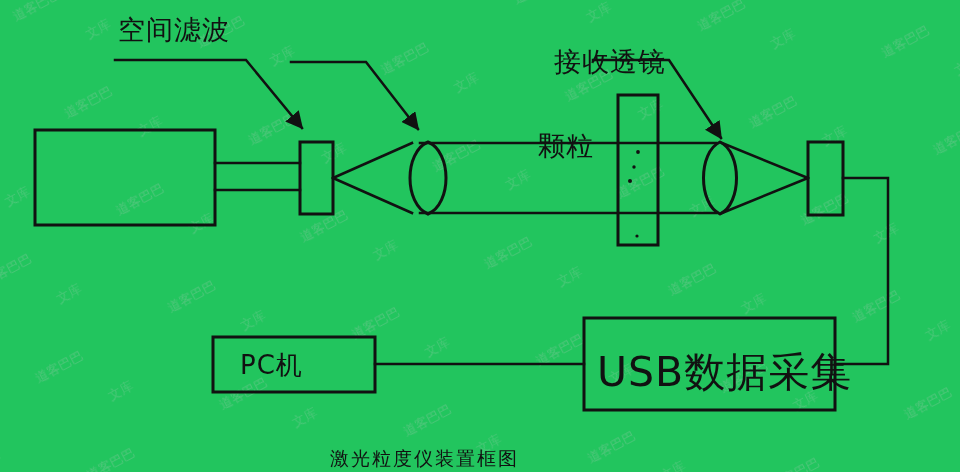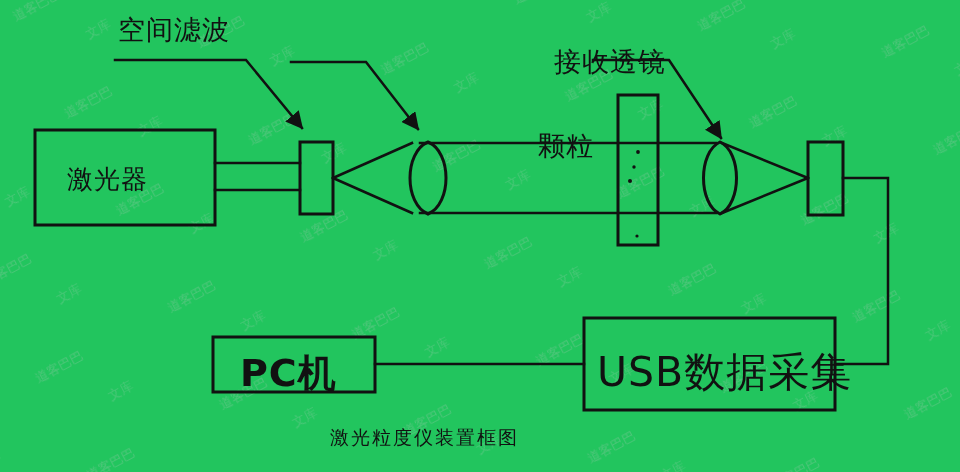--- a/index.html
+++ b/index.html
@@ -110,21 +110,20 @@
   </svg>
 
   <div class="lbl cjk-big" style="left:118px; top:12px;">空间滤波</div>
 
 
   <div class="lbl cjk-big" style="left:554px; top:12px;margin-top:32px;">接收透镜</div>
 
   <div class="lbl cjk-big" style="left:538px; top:88px;margin-top:40px;">颗粒</div>
 
 
-  <div class="lbl cjk-box" style="left:67px; top:162px;">激光器</div>
 
-  <div class="lbl cjk-box" style="left:240px; top:348px; font-size:38px;font-weight:bold;">PC机</div>
+  <div class="lbl cjk-box" style="left:240px; top:348px; font-size:26px;">PC机</div>
 
   <div class="lbl cjk-box" style="left:597px; top:345px; font-size:41px;">USB数据采集</div>
 
-  <div class="lbl caption" style="left:330px; top:425px;">激光粒度仪装置框图</div>
+  <div class="lbl caption" style="left:330px; top:446px;">激光粒度仪装置框图</div>
 
 </div>
 
 </body></html>

